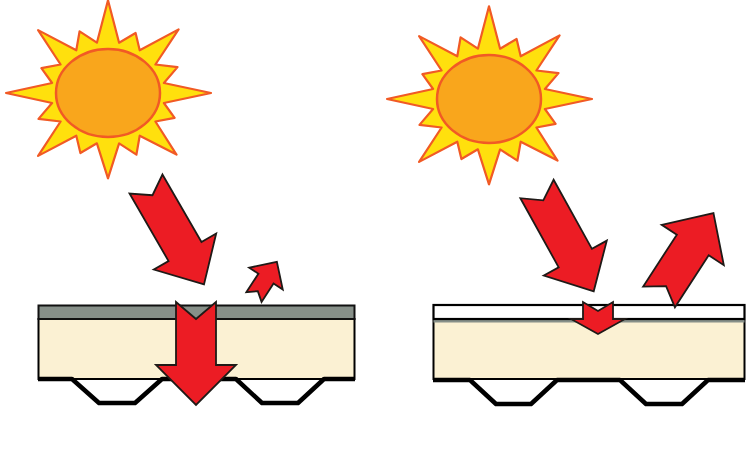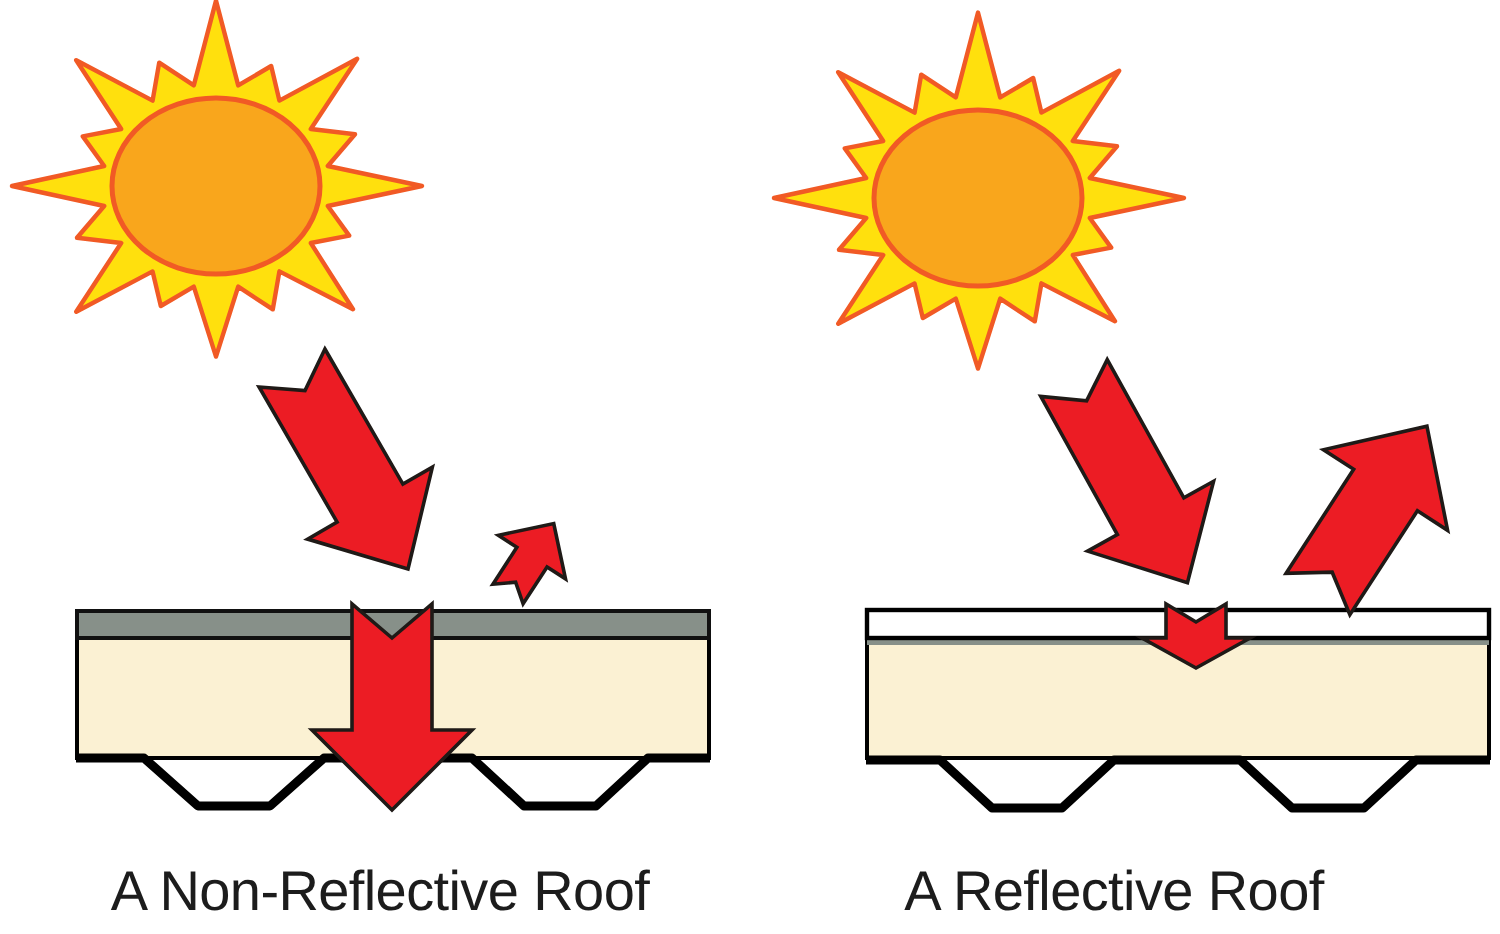--- a/index.html
+++ b/index.html
@@ -48,15 +48,13 @@
         <rect x="433.5" y="319" width="311" height="3.5" fill="#879089"></rect>
         <rect x="433.5" y="305" width="311" height="14" fill="#FFFFFF" stroke="#000" stroke-width="2.2"></rect>
       </g>
       <polygon points="0.0,-19.0 78.0,-19.0 78.0,-36.0 116.0,0.0 78.0,36.0 78.0,19.0 0.0,19.0 13.0,0.0" fill="#EC1C24" stroke="#1F1A17" stroke-width="1.8" stroke-linejoin="miter" transform="translate(146,184) rotate(60)"></polygon>
       <polygon points="0.0,-9.0 22.0,-9.0 22.0,-20.0 42.0,0.0 22.0,20.0 22.0,9.0 0.0,9.0 7.0,0.0" fill="#EC1C24" stroke="#1F1A17" stroke-width="1.8" stroke-linejoin="miter" transform="translate(254,297) rotate(-57)"></polygon>
       <polygon points="0.0,-20.0 63.0,-20.0 63.0,-40.0 103.0,0.0 63.0,40.0 63.0,20.0 0.0,20.0 17.0,0.0" fill="#EC1C24" stroke="#1F1A17" stroke-width="1.8" stroke-linejoin="miter" transform="translate(196,302) rotate(90)"></polygon>
       <polygon points="0.0,-19.0 79.0,-19.0 79.0,-36.0 117.0,0.0 79.0,36.0 79.0,19.0 0.0,19.0 13.0,0.0" fill="#EC1C24" stroke="#1F1A17" stroke-width="1.8" stroke-linejoin="miter" transform="translate(537,189) rotate(61)"></polygon>
       <polygon points="0.0,-15.0 17.0,-15.0 17.0,-27.0 32.0,0.0 17.0,27.0 17.0,15.0 0.0,15.0 9.0,0.0" fill="#EC1C24" stroke="#1F1A17" stroke-width="1.8" stroke-linejoin="miter" transform="translate(598,302) rotate(90)"></polygon>
       <polygon points="0.0,-19.0 62.0,-19.0 62.0,-37.0 100.0,0.0 62.0,37.0 62.0,19.0 0.0,19.0 13.0,0.0" fill="#EC1C24" stroke="#1F1A17" stroke-width="1.8" stroke-linejoin="miter" transform="translate(659,297) rotate(-57)"></polygon>
     </svg>
-  <div class="caption" id="cap-left">A Non-Reflective Roof</div>
-  <div class="caption" id="cap-right">A Reflective Roof</div>
 </div>
 
 </body></html>

